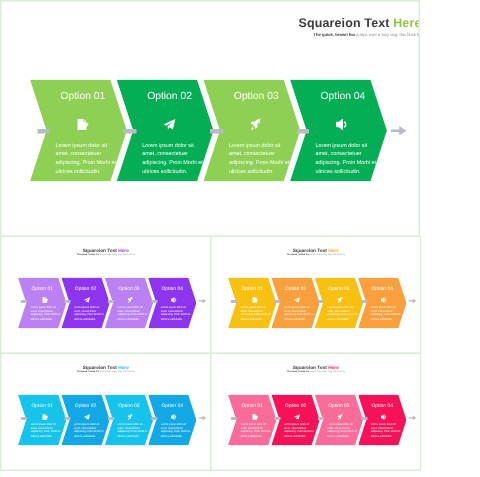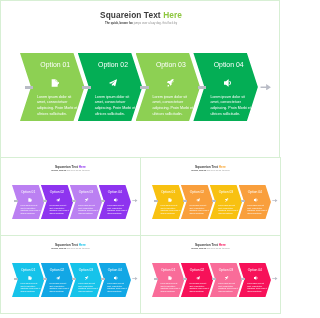--- a/index.html
+++ b/index.html
@@ -8,21 +8,21 @@
 
   .slide{position:absolute;background:#fff;box-sizing:border-box;overflow:hidden;}
   .hero{left:0;top:0;width:280px;height:158px;border:1px solid #d7efd4;}
   .thumb{border:1px solid #d7efd4;}
   .t1{left:0;top:157px;width:141px;height:79px;}
   .t2{left:140px;top:157px;width:141px;height:79px;}
   .t3{left:0;top:235px;width:141px;height:79px;}
   .t4{left:140px;top:235px;width:141px;height:79px;}
 
   
-  .hero .head{position:absolute;left:0;top:8px;width:280px;text-align:center;}
+  .hero .head{position:absolute;left:0;top:8px;width:280px;text-align:right;}
   .hero .title{font-size:8.3px;font-weight:bold;color:#3b3b3b;letter-spacing:.1px;line-height:13px;}
   .hero .title .accent{color:#7ac943;}
   .hero .sub{margin-top:-1px;font-size:2.8px;font-weight:bold;color:#6d6d6d;line-height:5px;}
   .hero .sub .acc{color:#444;} .sub .rest{color:#8e8e8e;font-weight:normal;}
 
   .arrows{position:absolute;left:0;top:0;width:280px;height:158px;}
   .arrow{position:absolute;top:52px;height:68px;
          clip-path:polygon(0 0, calc(100% - 11px) 0, 100% 50%, calc(100% - 11px) 100%, 0 100%, 11px 50%);}
     .arrow .opt{position:absolute;left:14px;right:8px;top:8px;text-align:center;color:#fff;font-size:6.9px;line-height:8px;}
   .arrow .ico{position:absolute;top:26px;left:31px;color:#fff;width:8px;height:8px;line-height:0;font-size:0;}

